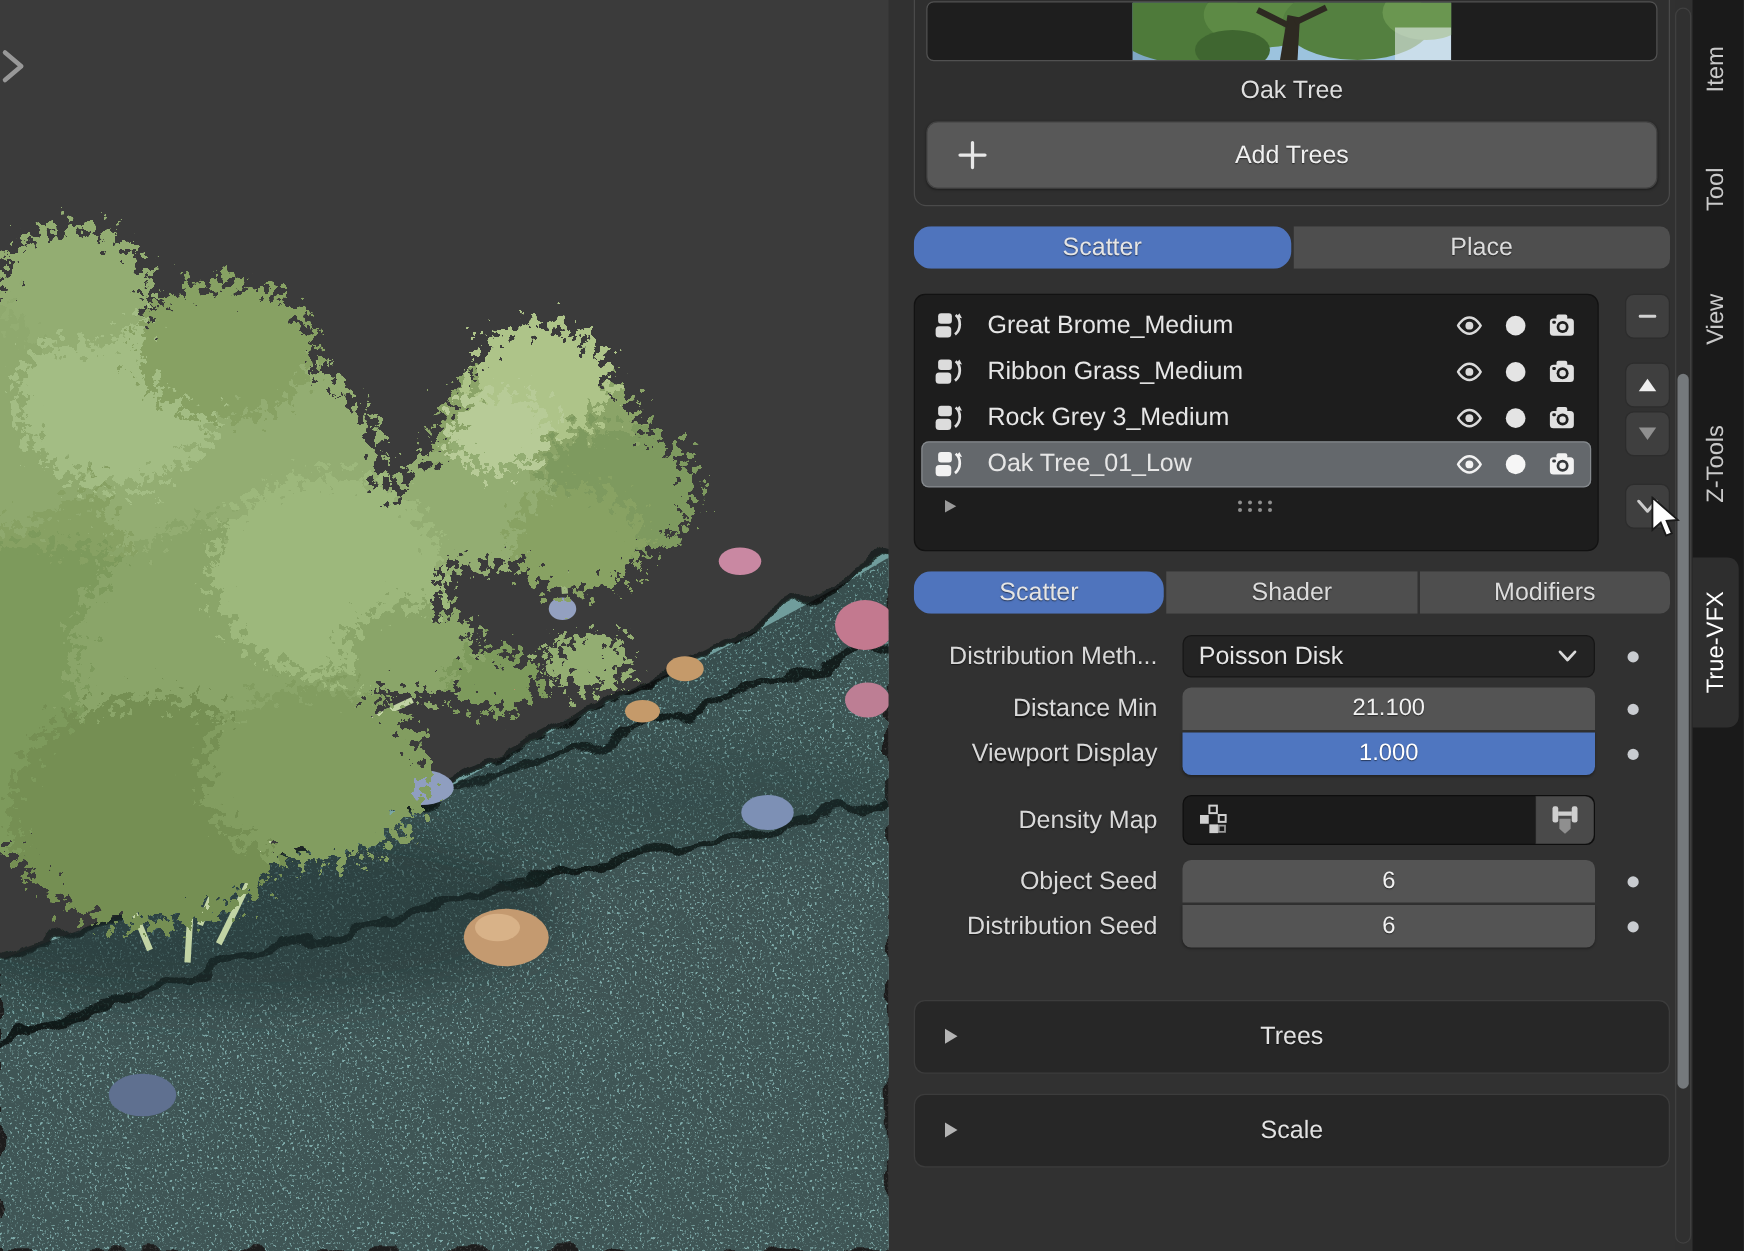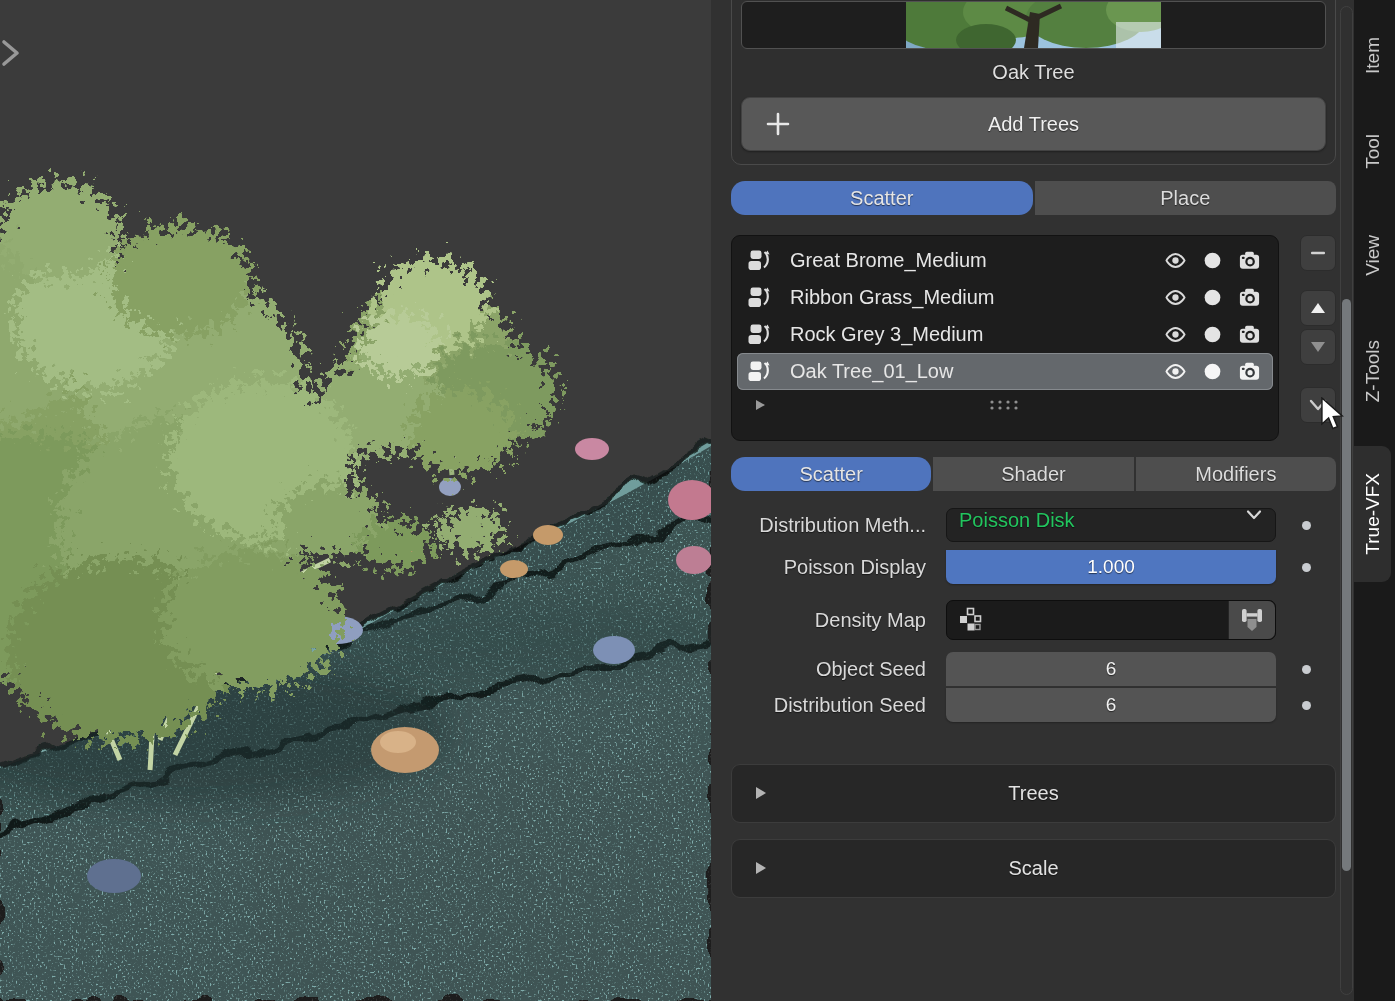--- a/index.html
+++ b/index.html
@@ -56,21 +56,21 @@
 
   
   .props{margin-top:17px;}
   .prow{display:flex;align-items:center;height:34px;margin-bottom:8px;}
   .prow.stack{margin-bottom:2px;}
   .prow.tall{height:40px;margin-top:16px;margin-bottom:12px;}
   .plabel{width:195px;padding-right:20px;text-align:right;font-size:20px;color:#d9d9d9;flex:0 0 auto;}
   .pfield{width:330px;height:100%;box-sizing:border-box;flex:0 0 auto;position:relative;cursor:pointer;}
   .dotcol{flex:1;display:flex;justify-content:center;}
   .keydot{width:9px;height:9px;border-radius:50%;background:#c9ccd0;cursor:pointer;}
-  .dropdown{background:#232323;border:1px solid #161616;border-radius:7px;display:flex;padding:0 12px;color:#22c55e;font-size:20px;}
+  .dropdown{background:#232323;border:1px solid #161616;border-radius:7px;display:flex;align-items:center;padding:0 12px;color:#e5e5e5;font-size:20px;}
   .dropdown .chev{margin-left:auto;}
   .num{background:#545454;color:#f1f1f1;font-size:19px;display:flex;align-items:center;justify-content:center;border:0;}
   .num.rt{border-radius:7px 7px 0 0;}
   .num.rb{border-radius:0 0 7px 7px;box-shadow:0 1px 2px rgba(0,0,0,.3);}
   .num.blue{background:#4f76c0;color:#fff;}
   .texfield{background:#1b1b1b;border:1px solid #0e0e0e;border-radius:7px;display:flex;align-items:center;padding-left:10px;}
   .newbtn{position:absolute;right:0;top:0;width:46px;height:100%;background:#4a4a4a;border-left:1px solid #262626;
     border-radius:0 7px 7px 0;display:flex;align-items:center;justify-content:center;cursor:pointer;}
 
   
@@ -398,24 +398,31 @@
         <span class="txtshadow">Poisson Disk</span>
         <svg class="chev" width="18" height="12" viewBox="0 0 18 12">
             <polyline points="3,2.5 9,9 15,2.5" fill="none" stroke="#d8d8d8" stroke-width="2.2" stroke-linecap="round" stroke-linejoin="round"></polyline>
           </svg>
       </div>
       <span class="dotcol">
           <span class="keydot"></span>
         </span>
     </div>
 
+    <div class="prow stack">
+      <span class="plabel txtshadow">Distance Min</span>
+      <div class="pfield num rt txtshadow">21.100</div>
+      <span class="dotcol">
+          <span class="keydot"></span>
+        </span>
+    </div>
 
 
     <div class="prow">
-      <span class="plabel txtshadow">Poisson Display</span>
+      <span class="plabel txtshadow">Viewport Display</span>
       <div class="pfield num rb blue txtshadow">1.000</div>
       <span class="dotcol">
           <span class="keydot"></span>
         </span>
     </div>
 
     <div class="prow tall">
       <span class="plabel txtshadow">Density Map</span>
       <div class="pfield texfield">
         <svg width="26" height="26" viewBox="0 0 26 26">

